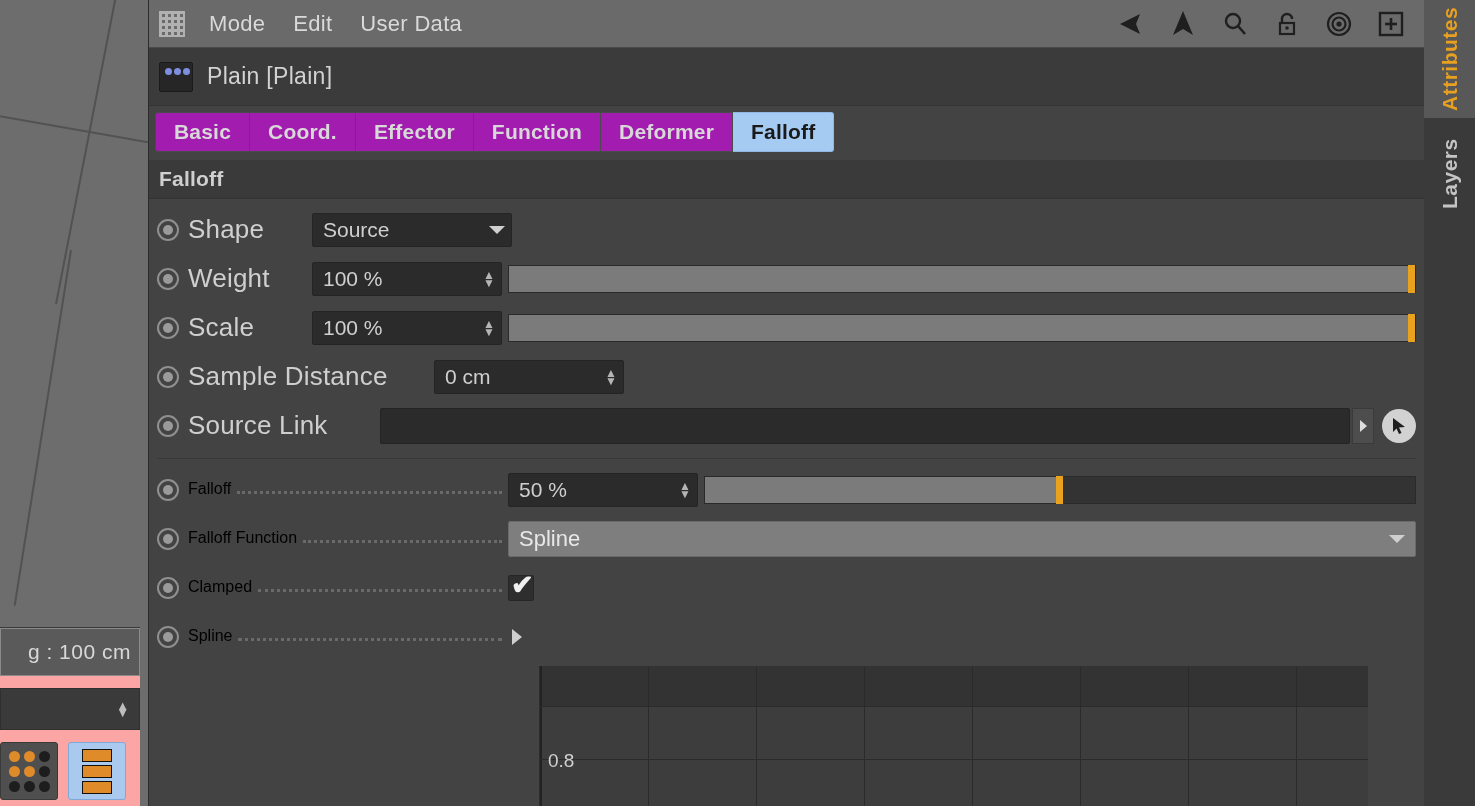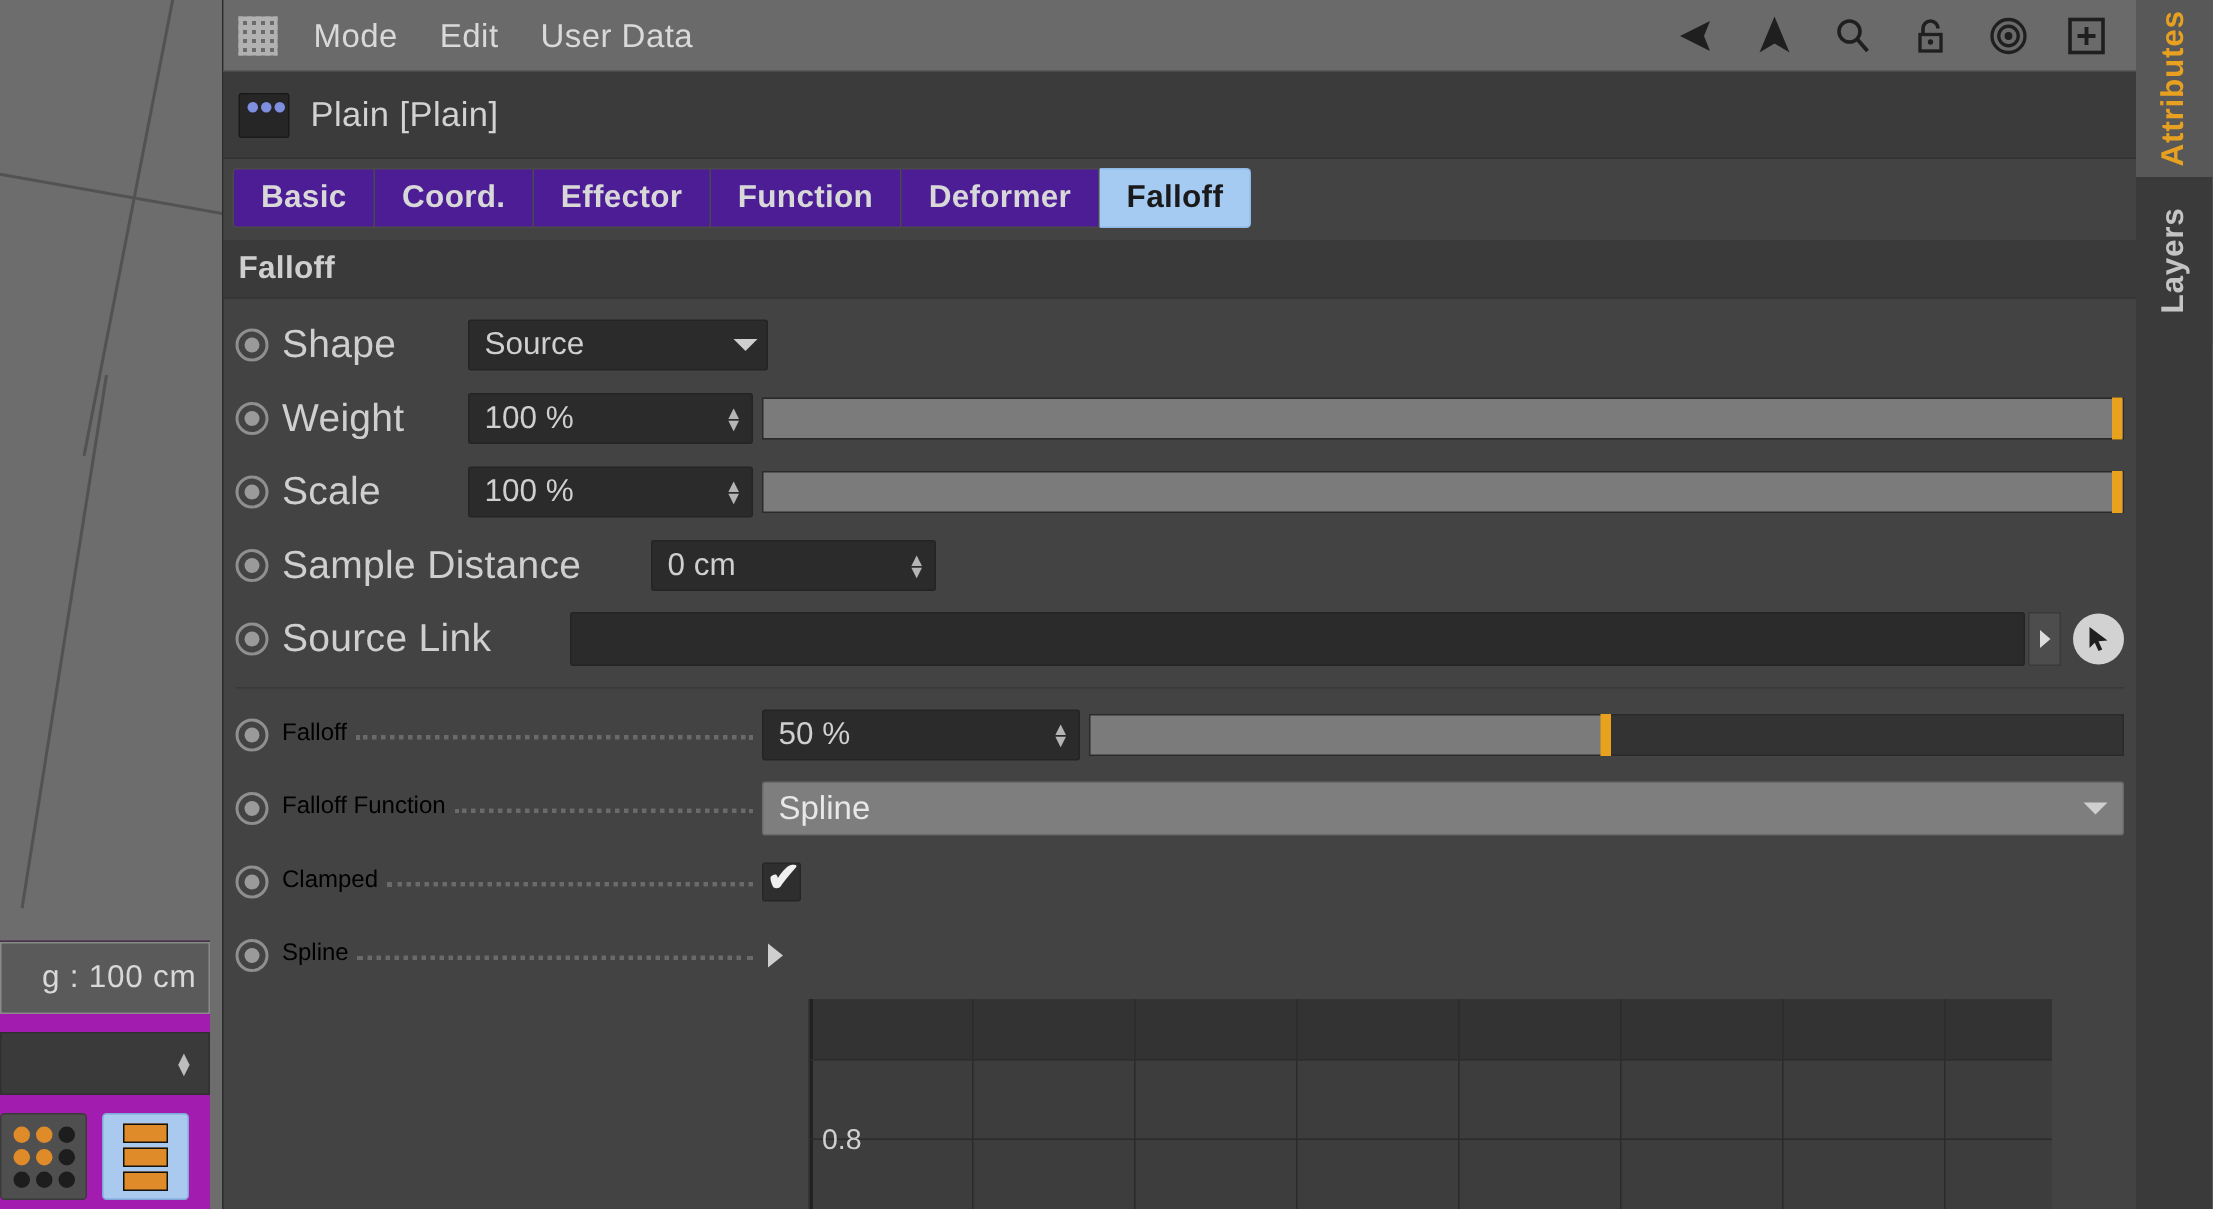--- a/index.html
+++ b/index.html
@@ -15,21 +15,21 @@
   .viewport {
     position: absolute; left: 0; top: 0; width: 148px; height: 806px;
     background: #6d6d6d; overflow: hidden;
   }
   .vp-line { position: absolute; background: #525252; }
   .vp-line.v1 { left: 118px; top: -20px; width: 2px; height: 330px; transform: rotate(11deg); transform-origin: top center; }
   .vp-line.v2 { left: 70px; top: 250px; width: 2px; height: 360px; transform: rotate(9deg); transform-origin: top center; }
   .vp-line.h1 { left: -10px; top: 128px; width: 165px; height: 2px; transform: rotate(10deg); }
 
   .vp-panel {
-    position: absolute; left: 0; bottom: 0; width: 140px; background: #a21caf;
+    position: absolute; left: 0; bottom: 0; width: 140px; background: #fca5a5;
     border-top: 1px solid #3a3a3a;
   }
   .vp-field {
     height: 48px; background: #5a5a5a; border: 1px solid #8a8a8a;
     display: flex; align-items: center; justify-content: flex-end;
     padding-right: 8px; color: #d8d8d8; font-size: 21px; letter-spacing: .5px;
     white-space: nowrap; overflow: hidden;
   }
   .vp-spin {
     height: 42px; margin-top: 12px; background: #3a3a3a; border: 1px solid #2f2f2f;
@@ -86,21 +86,21 @@
   }
   .obj-icon i { position: absolute; width: 7px; height: 7px; border-radius: 50%; background: #7e8fe0; top: 5px; }
   .obj-icon i:nth-child(1) { left: 5px; }
   .obj-icon i:nth-child(2) { left: 14px; }
   .obj-icon i:nth-child(3) { left: 23px; }
   .obj-name { color: #d2d2d2; font-size: 23px; letter-spacing: .3px; }
 
   
   .tabs { display: flex; padding: 6px 6px 8px 6px; background: #434343; }
   .tab {
-    background: #4c1d95; color: #d8d8d8; font-size: 21px; font-weight: bold;
+    background: #a21caf; color: #d8d8d8; font-size: 21px; font-weight: bold;
     padding: 7px 18px; border: 1px solid #4a4a4a; border-left: none;
     white-space: nowrap; letter-spacing: .2px;
   }
   .tab:first-child { border-left: 1px solid #4a4a4a; border-radius: 3px 0 0 3px; }
   .tab:last-child { border-radius: 0 3px 3px 0; }
   .tab.active { background: #a6cbf2; color: #1a1a1a; border-color: #8fb8e5; }
 
   
   .sect-head {
     background: #3a3a3a; color: #cfcfcf; font-size: 21px; font-weight: bold;
@@ -362,21 +362,21 @@
       </div>
 
       <div class="divider"></div>
 
       <div class="row">
         <div class="bullet"></div>
         <div class="lbl-w">
           <span>Falloff</span>
           <span class="dots"></span>
         </div>
-        <div class="field" style="width:212px">
+        <div class="field" style="width:190px">
           <span class="val">50 %</span>
           <span class="spin">▲<br>▼</span>
         </div>
         <div class="slider" style="margin-left:6px">
           <div class="fill" style="width:50%"></div>
           <div class="knob" style="left:calc(50% - 4px)"></div>
         </div>
       </div>
 
       <div class="row">

